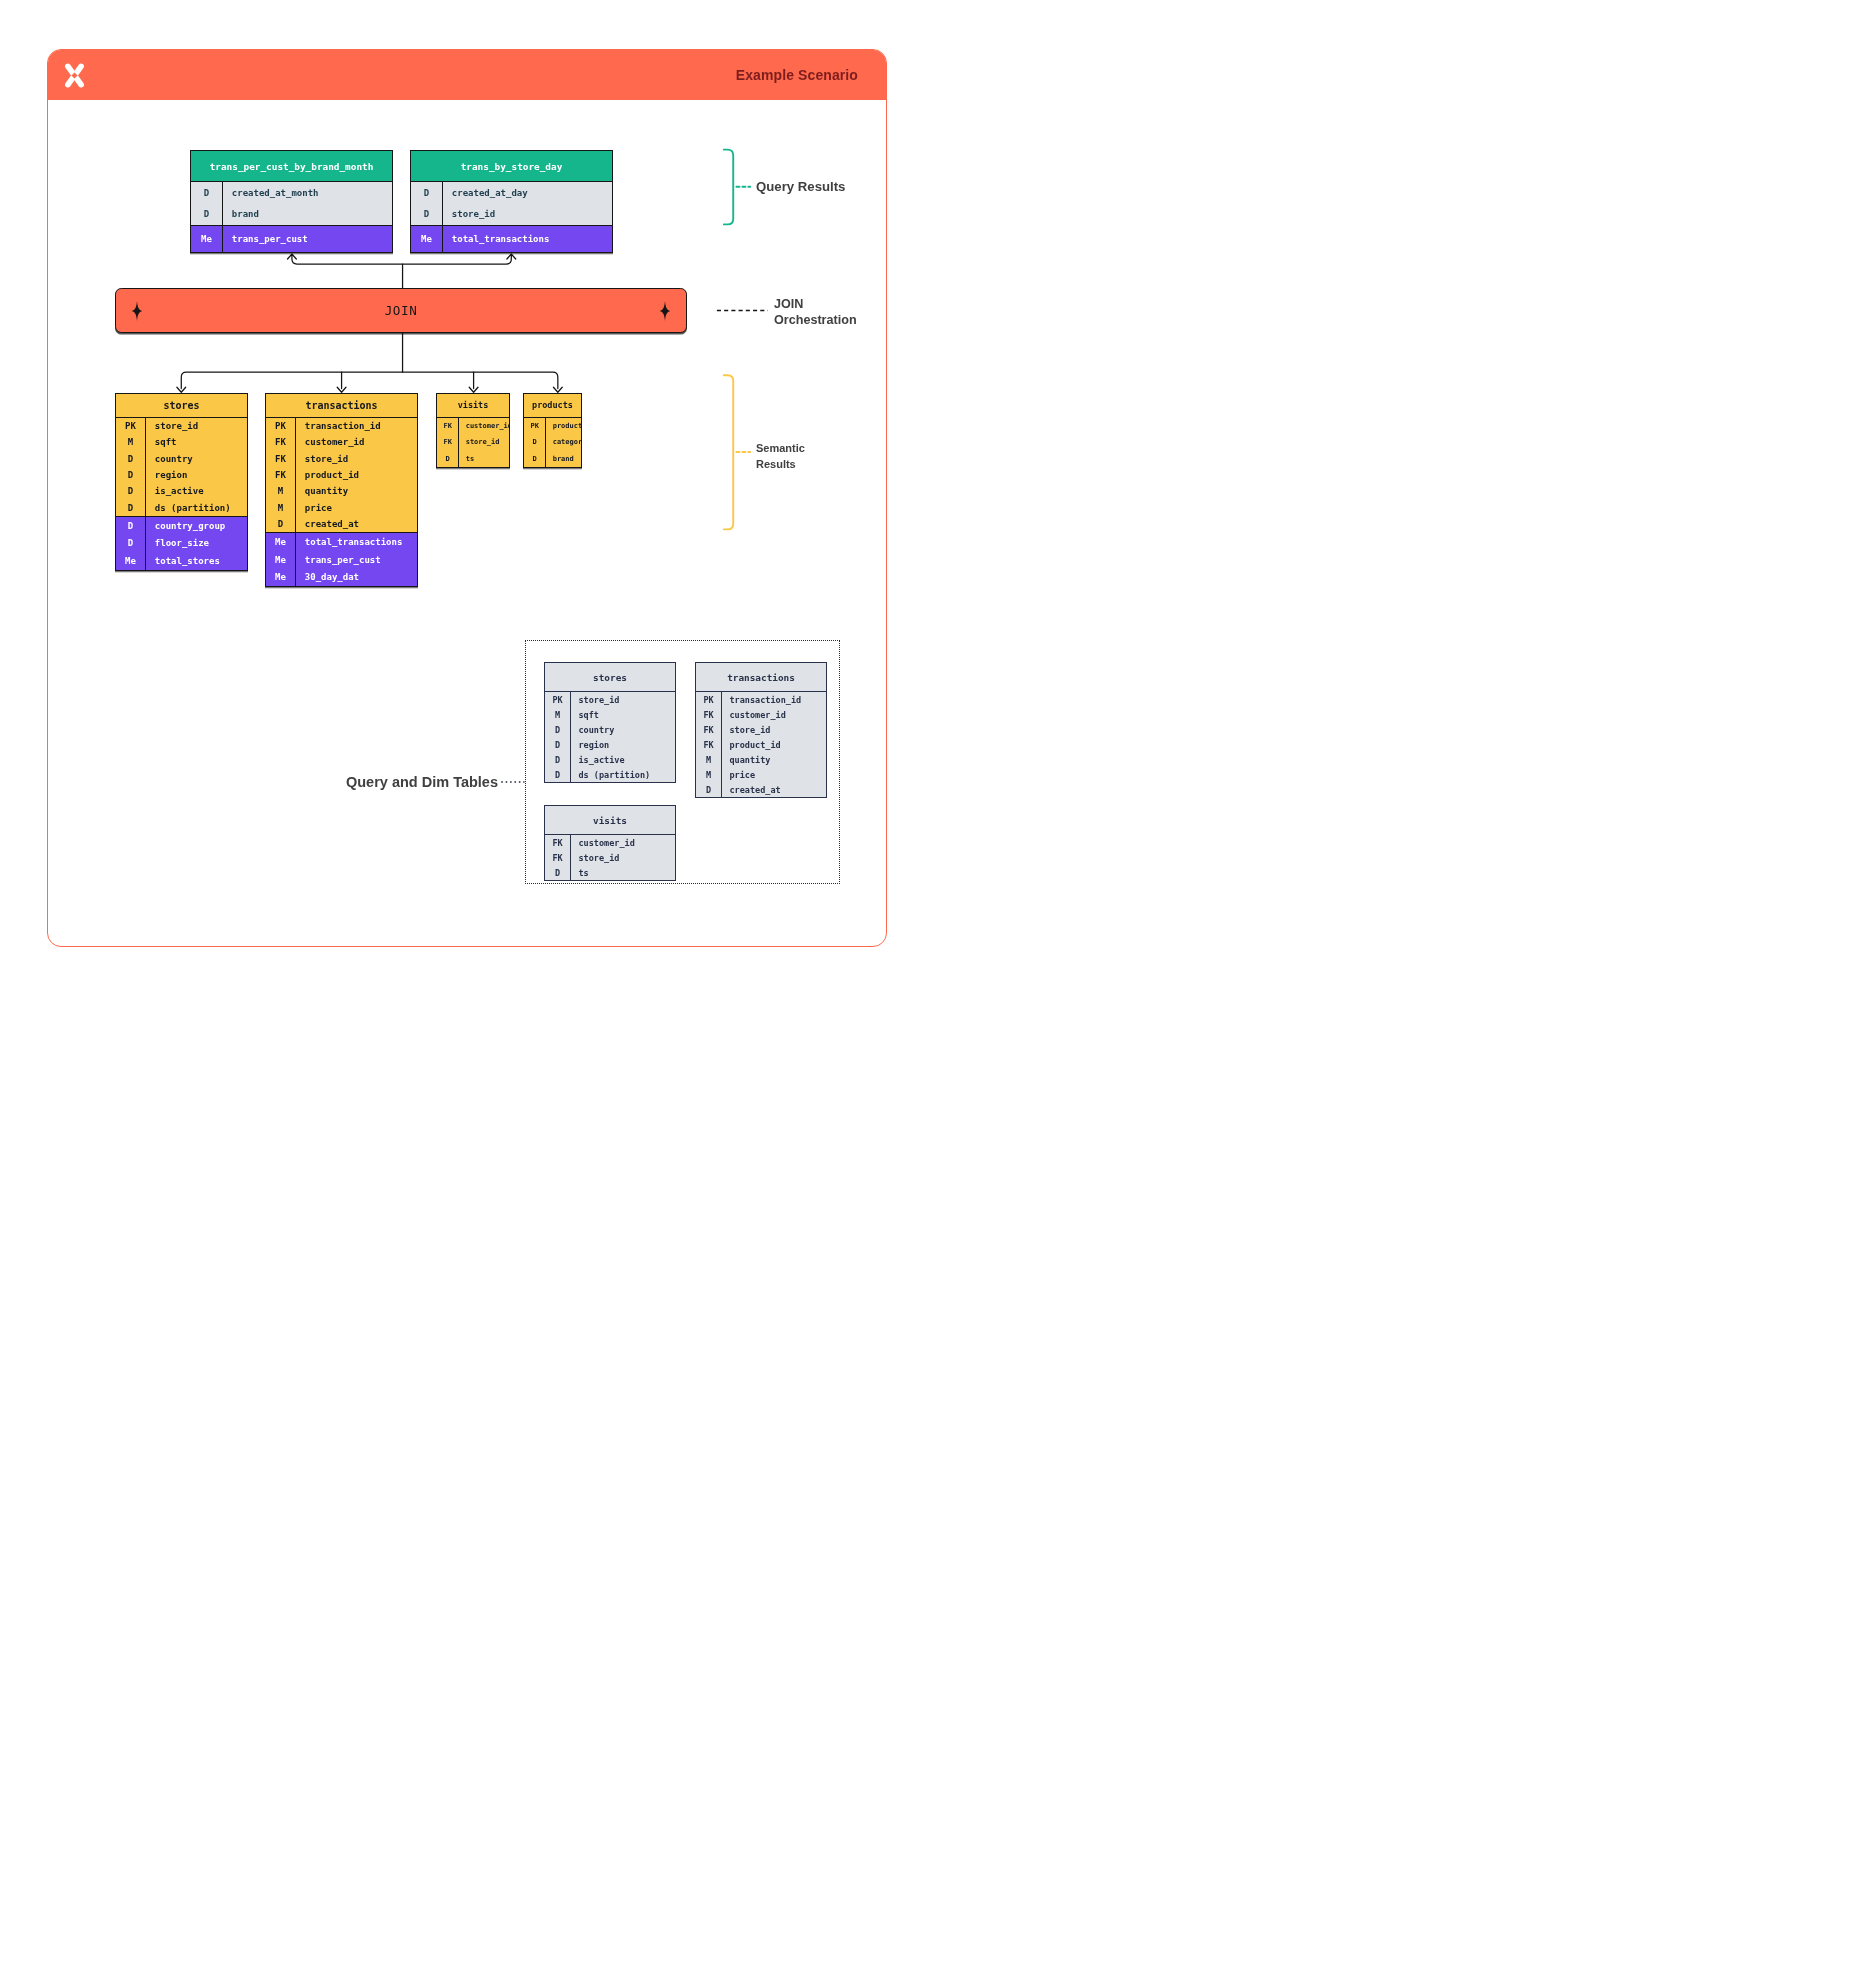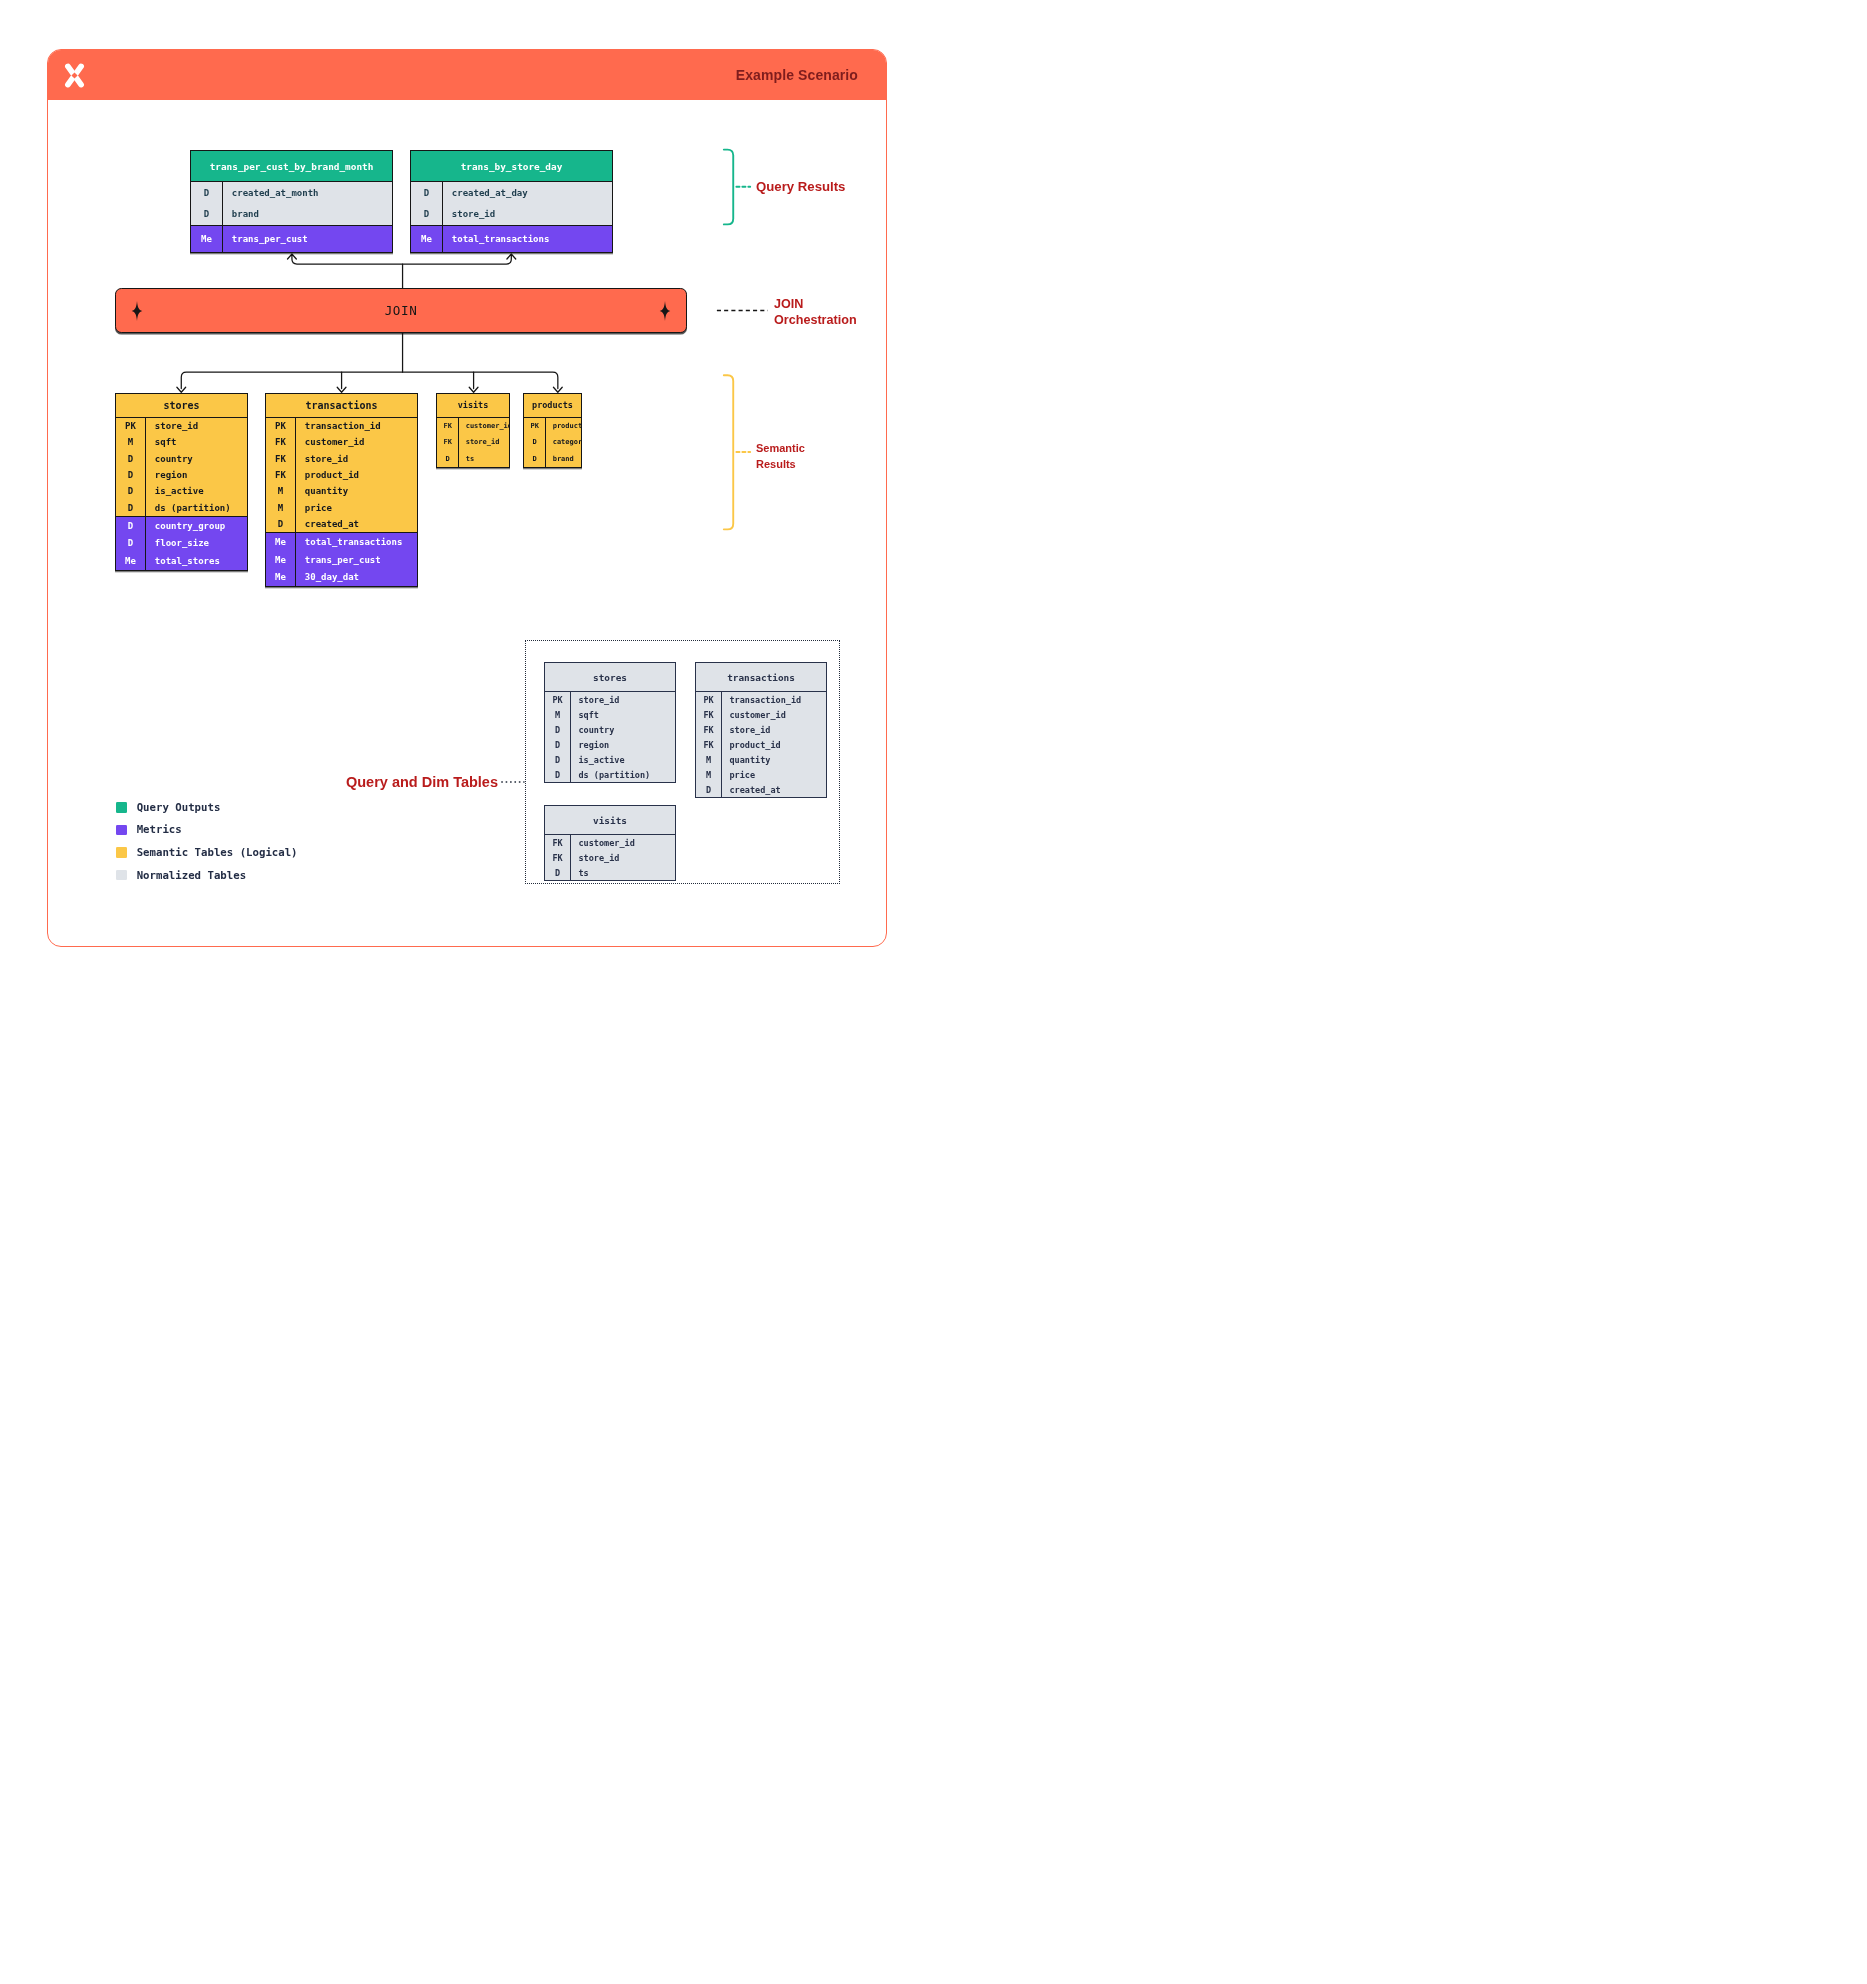--- a/index.html
+++ b/index.html
@@ -51,21 +51,21 @@
   .norm .dims .t-row{height:15px;}
   .norm .t-val{padding-left:7.5px;}
   
   .join-bar{position:absolute;left:115px;top:288px;width:572px;height:45px;z-index:2;background:#FF6A4E;
         border:1.6px solid #161616;border-radius:6.3px;box-sizing:border-box;box-shadow:0 1.6px 0 rgba(17,17,17,.7);
         display:flex;align-items:center;justify-content:space-between;padding:0 14px;}
   .join-label{position:absolute;left:0;right:0;text-align:center;font-family:"DejaVu Sans Mono", monospace;
         font-size:12.6px;font-weight:500;color:#161616;letter-spacing:0.6px;}
   .spark{width:14px;height:20px;}
   
-  .anno{position:absolute;z-index:2;color:#b91c1c;font-weight:bold;}
+  .anno{position:absolute;z-index:2;color:#404040;font-weight:bold;}
   .anno-qr{left:756px;top:179px;font-size:13.2px;}
   .anno-join{left:774px;top:297px;font-size:12.6px;line-height:15.7px;}
   .anno-sem{left:756px;top:440px;font-size:11px;line-height:16.4px;}
   .anno-factdim{left:196px;top:774px;width:302px;text-align:right;font-size:14.5px;}
   
   .dotted-box{position:absolute;left:525px;top:640px;width:315px;height:244px;z-index:1;
         border:1.9px dotted #222B3A;box-sizing:border-box;}
   
   .legend{position:absolute;left:116px;top:796px;z-index:2;}
   .legend-item{display:flex;align-items:center;height:22.6px;}
@@ -383,33 +383,15 @@
           <span class="t-key">FK</span>
           <span class="t-val">store_id</span>
         </div>
         <div class="t-row">
           <span class="t-key">D</span>
           <span class="t-val">ts</span>
         </div>
       </div>
   </div>
 
-  <div class="legend">
-      <div class="legend-item">
-        <span class="legend-swatch" style="background: rgb(22, 182, 140);"></span>
-        <span class="legend-label">Query Outputs</span>
-      </div>
-      <div class="legend-item">
-        <span class="legend-swatch" style="background: rgb(116, 71, 240);"></span>
-        <span class="legend-label">Metrics</span>
-      </div>
-      <div class="legend-item">
-        <span class="legend-swatch" style="background: rgb(251, 199, 71);"></span>
-        <span class="legend-label">Semantic Tables (Logical)</span>
-      </div>
-      <div class="legend-item">
-        <span class="legend-swatch" style="background: rgb(223, 227, 232);"></span>
-        <span class="legend-label">Normalized Tables</span>
-      </div>
-    </div>
 
 </div>
 
 
 </body></html>

